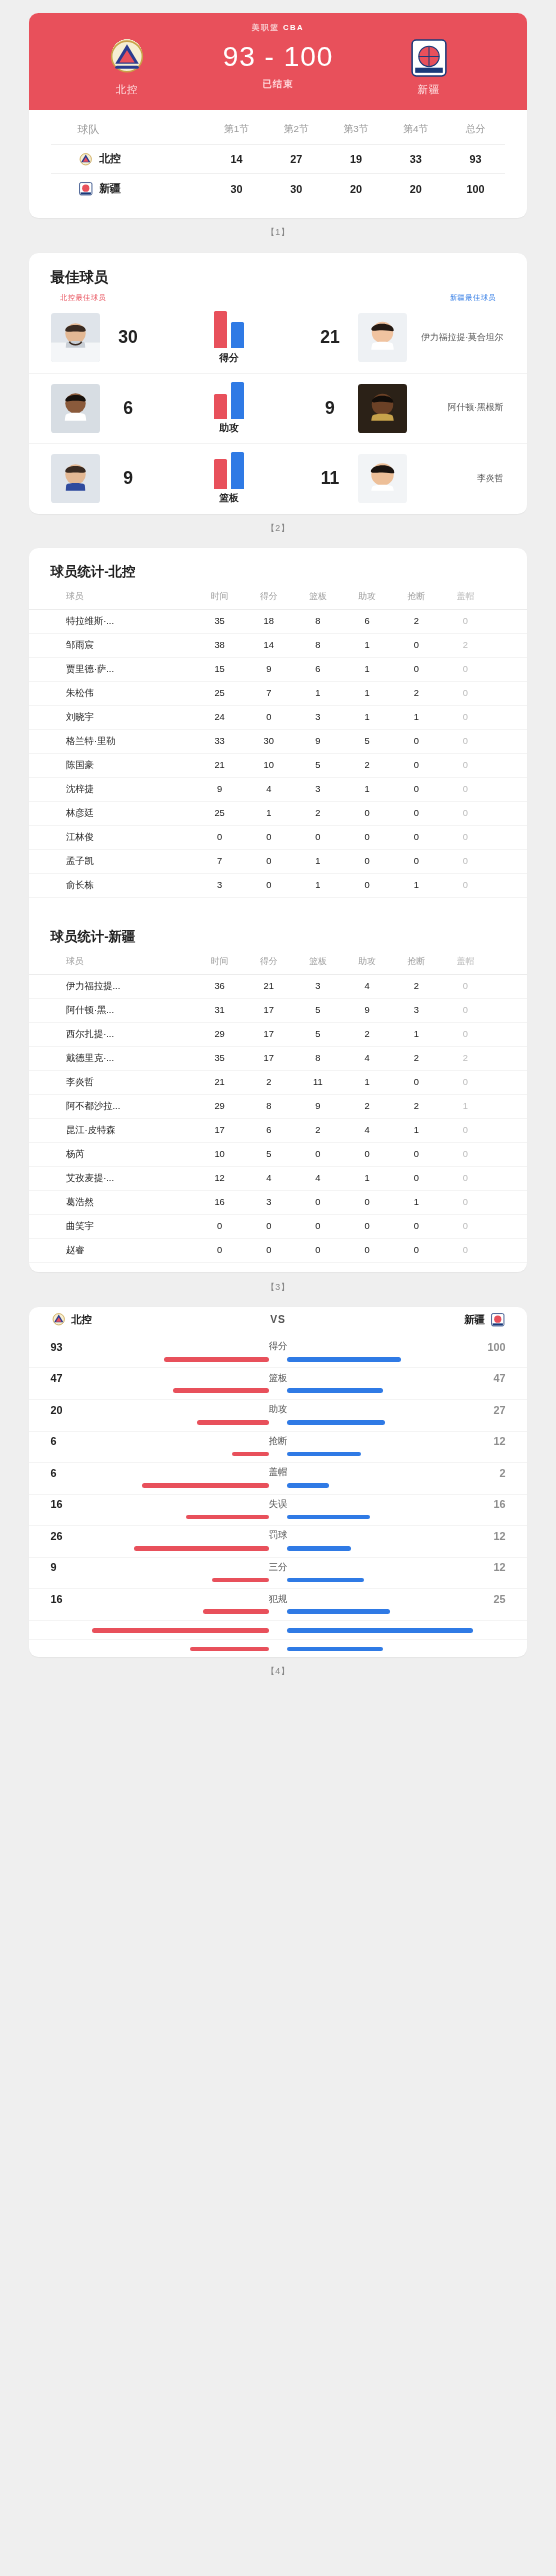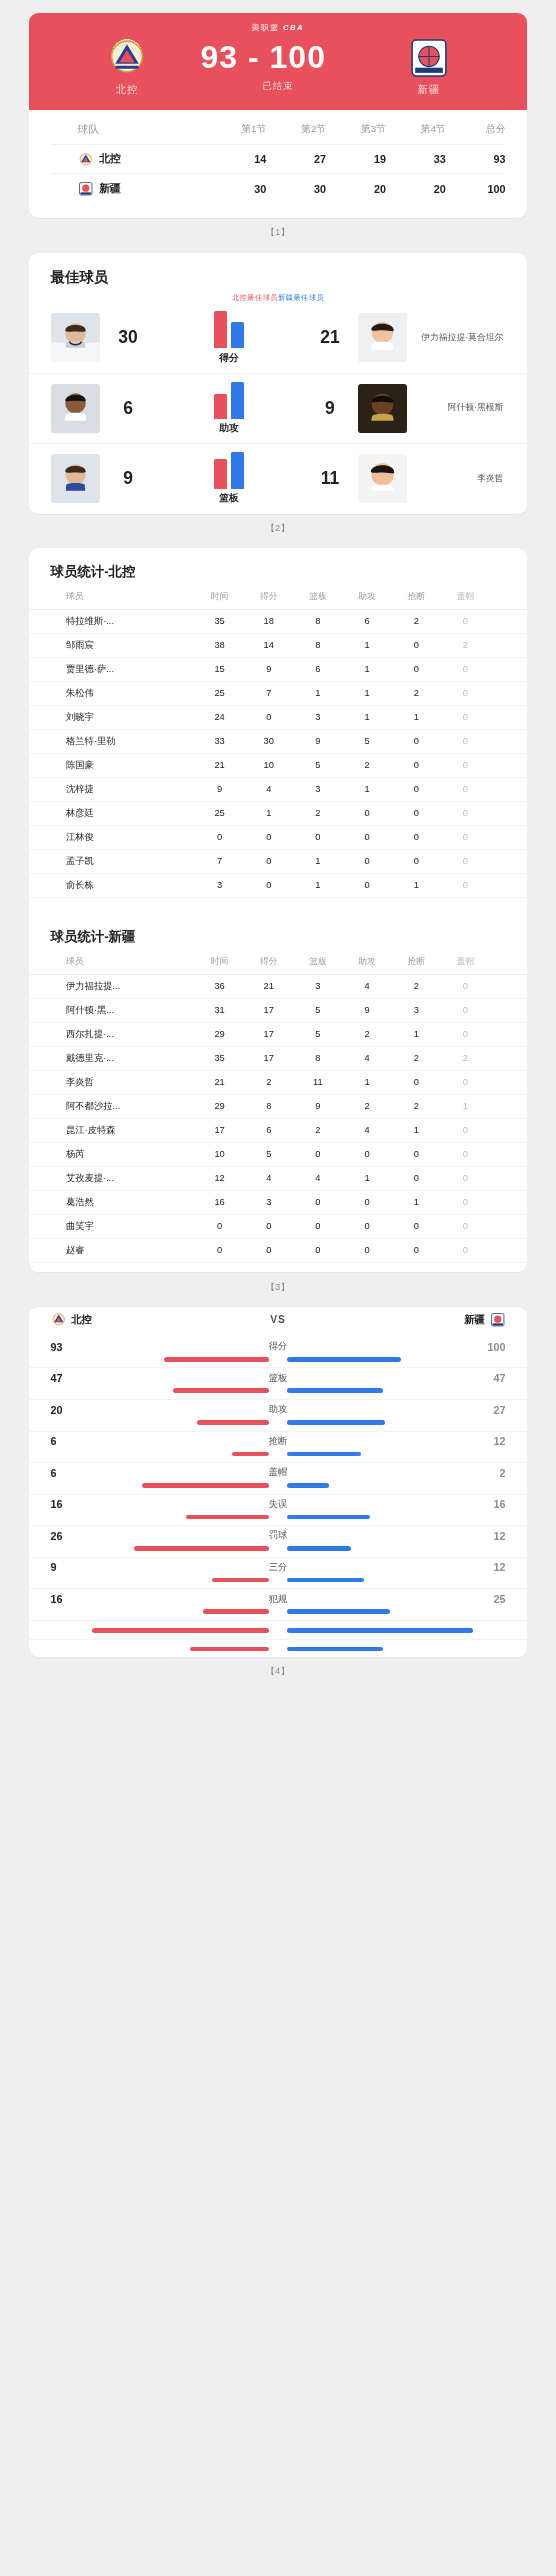--- a/index.html
+++ b/index.html
@@ -38,21 +38,21 @@
     position: relative;
   }
   .hero-league {
     text-align: center;
     font-size: 7.7px;
     letter-spacing: 1.5px;
     color: #f7c9cc;
     margin-bottom: 3.1px;
     font-weight: bold;
   }
-  .hero-league .cba { color: #ffffff; font-style: italic; }
+  .hero-league .cba { color: #ffffff; }
   .hero-row {
     display: flex;
     align-items: center;
     justify-content: center;
     gap: 14.4px;
   }
   .hero-team {
     width: 118px;
     text-align: center;
   }
@@ -66,33 +66,34 @@
   .logo-a {
     background: radial-gradient(circle at 50% 42%, #fdfcf4 0%, #f2e9c9 45%, #e8505b 46%, #e8505b 100%);
   }
   .logo-a svg, .logo-b svg { display: block; }
   .hero-team-name {
     font-size: 10.3px;
     color: #ffe3e5;
     letter-spacing: 1px;
   }
   .hero-score {
-    font-size: 32px;
-    font-weight: bold;
+    font-size: 28px;
+    font-weight: normal;
     letter-spacing: 1px;
     line-height: 1.1;
-    text-align: left;
+    text-align: center;
     min-width: 155px;
   }
   .hero-status {
     text-align: center;
     font-size: 9.3px;
     color: #ffd7da;
     margin-top: 5.2px;
     letter-spacing: 1px;
+    font-weight: bold;
   }
 
   
   .qtable {
     padding: 5.2px 21.6px 14.4px 21.6px;
   }
   .qrow {
     display: flex;
     align-items: center;
     height: 29px;
@@ -109,35 +110,35 @@
     font-weight: bold;
     margin-left: 27px;
   }
   .qrow.head .qcell-team { font-weight: normal; }
   .mini-logo {
     width: 15.5px; height: 15.5px; flex: 0 0 15.5px;
     border-radius: 2.1px;
   }
   .qcell {
     flex: 1 1 0;
-    text-align: right;
+    text-align: center;
     font-size: 10.8px;
     font-weight: bold;
   }
   .qrow.head .qcell { font-weight: normal; font-size: 9.8px; }
 
   
   .sect-title {
     font-size: 14.4px;
     font-weight: bold;
     padding: 15.5px 21.6px 4.1px 21.6px;
   }
   .bp-labels {
     display: flex;
-    justify-content: center;
+    justify-content: space-between;
     padding: 2.1px 31px 0 31px;
     font-size: 7.2px;
   }
   .bp-label-left { color: #e8505b; letter-spacing: 0.5px; }
   .bp-label-right { color: #2f7ae5; letter-spacing: 0.5px; }
 
   .bp-row {
     display: flex;
     align-items: center;
     padding: 8.2px 21.6px;

